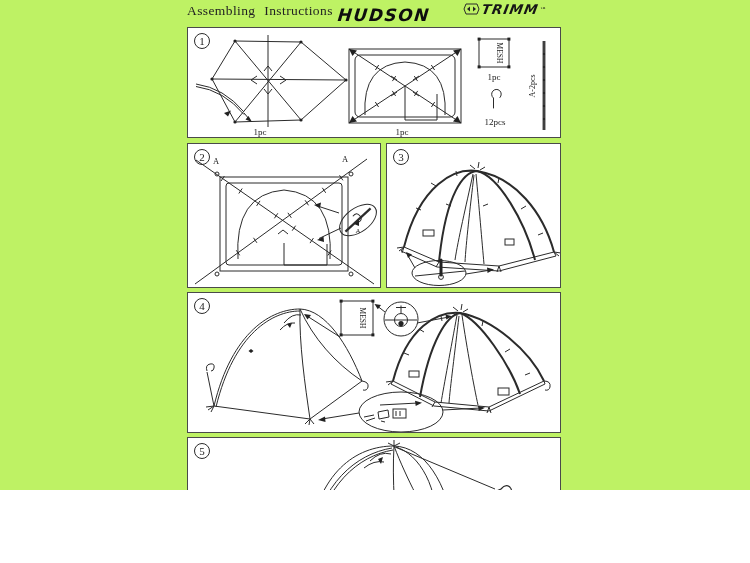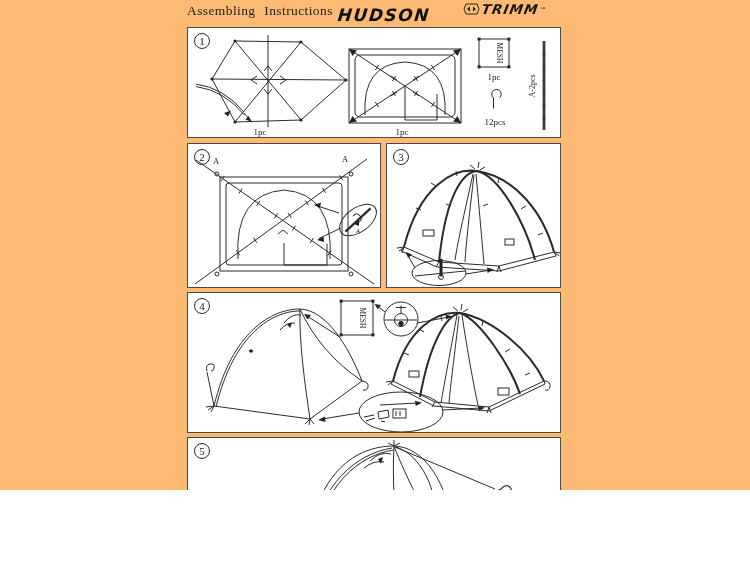--- a/index.html
+++ b/index.html
@@ -1,16 +1,16 @@
 <!DOCTYPE html>
 <html><head>
 <meta charset="utf-8">
 <style>
   html,body{margin:0;padding:0;background:#fff;}
-  .page{position:relative;width:750px;height:490px;background:#fdba74;overflow:hidden;
+  .page{position:relative;width:750px;height:490px;background:#bef264;overflow:hidden;
         font-family:"Liberation Serif",serif;color:#1d1d1d;}
   .title{position:absolute;left:187px;top:3px;font-size:13.5px;letter-spacing:.4px;
          word-spacing:5px;color:#222;}
   .brand{position:absolute;left:338px;top:5px;font-family:"DejaVu Sans",sans-serif;
          font-style:italic;font-weight:bold;font-size:17px;letter-spacing:1.5px;
          color:#0e0e0e;transform:skewX(-6deg);}
   .trimm{position:absolute;left:463px;top:1px;display:flex;align-items:center;gap:2px;}
   .trimm-text{font-family:"DejaVu Sans",sans-serif;font-style:italic;font-weight:bold;
          font-size:13.5px;letter-spacing:1px;color:#161616;transform:skewX(-10deg);}
   .trimm sup{font-size:5px;color:#161616;vertical-align:top;line-height:8px;}

